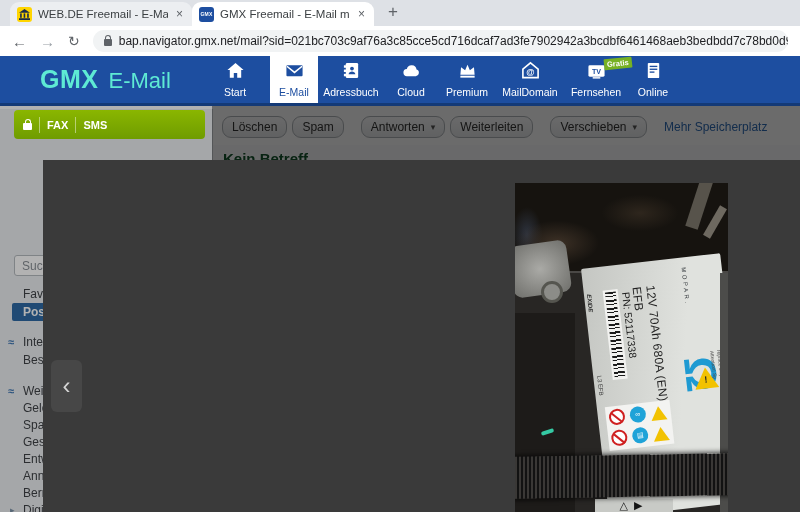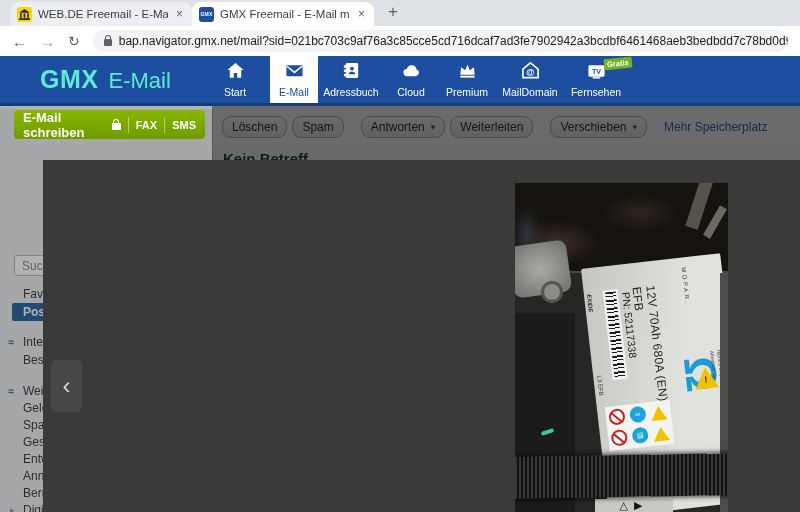--- a/index.html
+++ b/index.html
@@ -211,20 +211,29 @@
     </div>
     <div class="nav-item" style="width:64px;position:relative">
       <span class="badge">Gratis</span>
       <span><svg viewBox="0 0 20 20" fill="currentColor">
             <rect x="1.5" y="4.5" width="17" height="12" rx="1.5"></rect>
             <rect x="6" y="17" width="8" height="1.5"></rect>
             <text class="inner" x="10" y="13.5" font-size="7.5" font-weight="bold" text-anchor="middle">TV</text>
           </svg></span>
       <span class="nav-label">Fernsehen</span>
     </div>
+    <div class="nav-item" style="width:50px">
+      <span><svg viewBox="0 0 20 20" fill="currentColor">
+            <rect x="4" y="2" width="12" height="16" rx="1"></rect>
+            <rect class="inner" x="6" y="5" width="8" height="1.4"></rect>
+            <rect class="inner" x="6" y="8" width="8" height="1.4"></rect>
+            <rect class="inner" x="6" y="11" width="5" height="1.4"></rect>
+          </svg></span>
+      <span class="nav-label">Online</span>
+    </div>
   </div>
 </div>
 
 <div class="app">
   <div class="sidebar">
     <div class="search-row">
       <div class="search-box">
         <span class="search-ph">Suche</span>
         <span class="mag"></span>
       </div>
@@ -274,21 +283,20 @@
         </span>
       <span class="more-link">Mehr Speicherplatz</span>
     </div>
     <div class="subject-row">
       <span class="subject">Kein Betreff</span>
     </div>
   </div>
 </div>
 
 <div class="compose-btn">
-  <span class="compose-label">E-Mail schreiben</span>
   <span class="lock-white"></span>
   <span class="compose-sep"></span>
   <span class="compose-mini">FAX</span>
   <span class="compose-sep"></span>
   <span class="compose-mini">SMS</span>
 </div>
 
 <div class="dim-side"></div>
 <div class="dim-main"></div>
 <div class="backdrop"></div>

